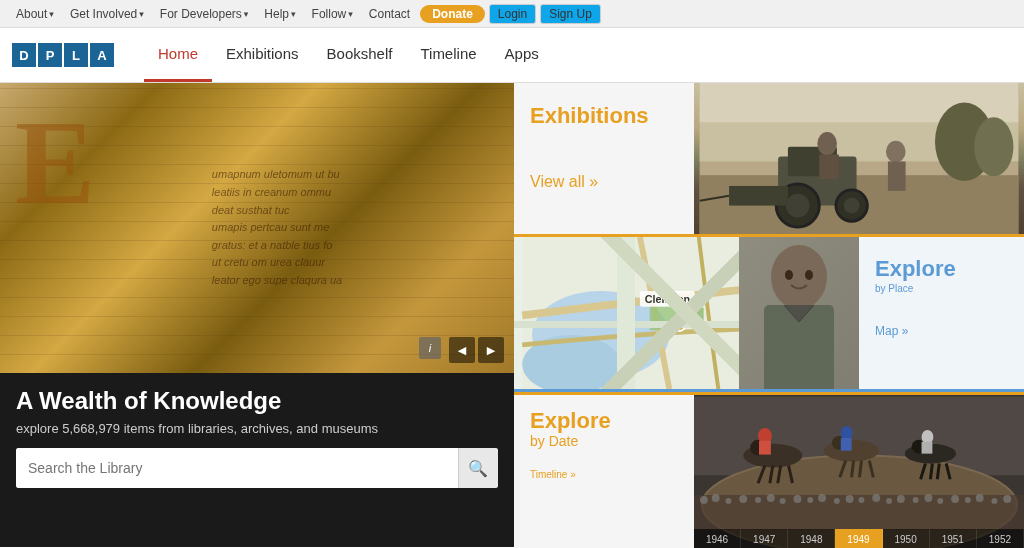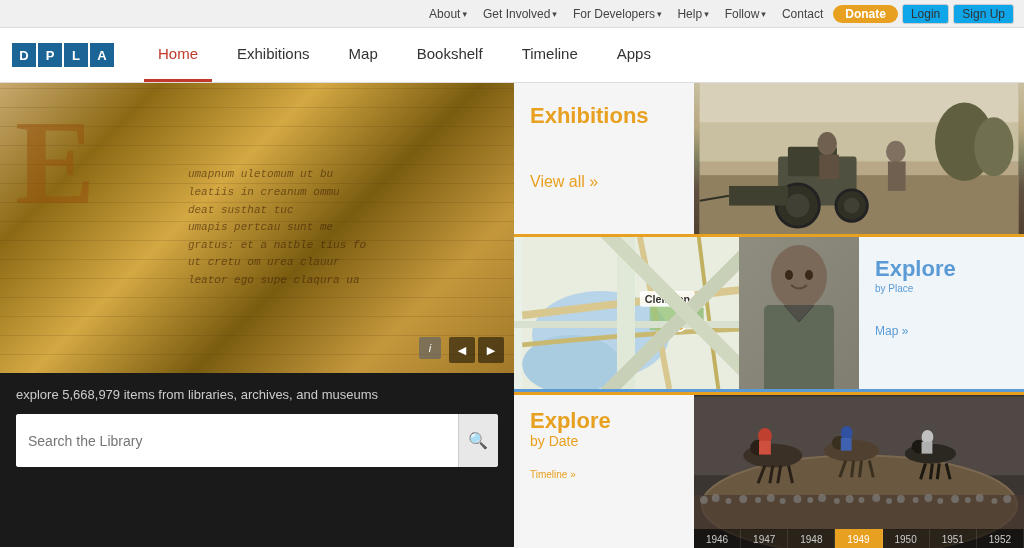--- a/index.html
+++ b/index.html
@@ -4,21 +4,21 @@
   <style>
     * { margin: 0; padding: 0; box-sizing: border-box; }
     body { font-family: Arial, sans-serif; font-size: 13px; background: #fff; width: 1024px; height: 548px; overflow: hidden; }
 
     
     .top-bar {
       background: #f0f0f0;
       border-bottom: 1px solid #ddd;
       display: flex;
       align-items: center;
-      justify-content: flex-end;
+      justify-content: flex-start;
       padding: 0 10px;
       height: 28px;
       gap: 4px;
     }
     .top-bar-item {
       color: #444;
       font-size: 12px;
       padding: 0 6px;
       cursor: pointer;
       display: flex;
@@ -78,21 +78,21 @@
     }
     .logo-text {
       font-size: 9px;
       color: #555;
       line-height: 1.3;
       text-transform: uppercase;
     }
     .nav-links {
       display: flex;
       align-items: center;
-      gap: 11px;
+      gap: 0;
       height: 100%;
     }
     .nav-link {
       color: #333;
       font-size: 15px;
       padding: 0 14px;
       height: 100%;
       display: flex;
       align-items: center;
       cursor: pointer;
@@ -137,21 +137,21 @@
           rgba(80,50,10,0.15) 18px,
           rgba(80,50,10,0.15) 19px
         );
     }
     .hero-manuscript-text {
       position: absolute;
       inset: 0;
       display: flex;
       align-items: center;
       justify-content: center;
-      font-family: Liberation Mono, monospace;
+      font-family: Liberation Sans, sans-serif;
       font-size: 11px;
       color: rgba(60,30,5,0.6);
       line-height: 1.6;
       padding: 20px 40px 20px 80px;
       text-align: left;
       font-style: italic;
     }
     
     .hero-initial {
       position: absolute;
@@ -212,21 +212,21 @@
     .hero-subtitle {
       color: #ccc;
       font-size: 13px;
       margin-bottom: 12px;
     }
     .search-bar {
       display: flex;
       background: #fff;
       border-radius: 3px;
       overflow: hidden;
-      height: 53px;
+      height: 40px;
     }
     .search-input {
       flex: 1;
       border: none;
       outline: none;
       padding: 0 12px;
       font-size: 14px;
       color: #999;
       background: #fff;
     }
@@ -442,21 +442,20 @@
     <div class="logo-box">
       <div class="logo-letter">D</div>
       <div class="logo-letter">P</div>
       <div class="logo-letter">L</div>
       <div class="logo-letter">A</div>
     </div>
   </div>
   <nav class="nav-links">
     <a class="nav-link active">Home</a>
     <a class="nav-link">Exhibitions</a>
-    <a class="nav-link">Map</a>
     <a class="nav-link">Bookshelf</a>
     <a class="nav-link">Timeline</a>
     <a class="nav-link">Apps</a>
   </nav>
 </div>
 
 <div class="content">
 
   <div class="hero">
     <div class="hero-image">
@@ -470,20 +469,21 @@
         ut cretu om urea clauur<br>
         leator ego supe claqura ua
       </div>
       <div class="hero-controls">
         <div class="hero-info-btn">i</div>
         <div class="hero-btn">◀</div>
         <div class="hero-btn">▶</div>
       </div>
     </div>
     <div class="hero-bottom">
+      <div class="hero-title">A Wealth of Knowledge</div>
       <div class="hero-subtitle">explore 5,668,979 items from libraries, archives, and museums</div>
       <div class="search-bar">
         <input class="search-input" type="text" placeholder="Search the Library" style="">
         <button class="search-btn">
           <span>🔍</span>
         </button>
       </div>
     </div>
   </div>
 

